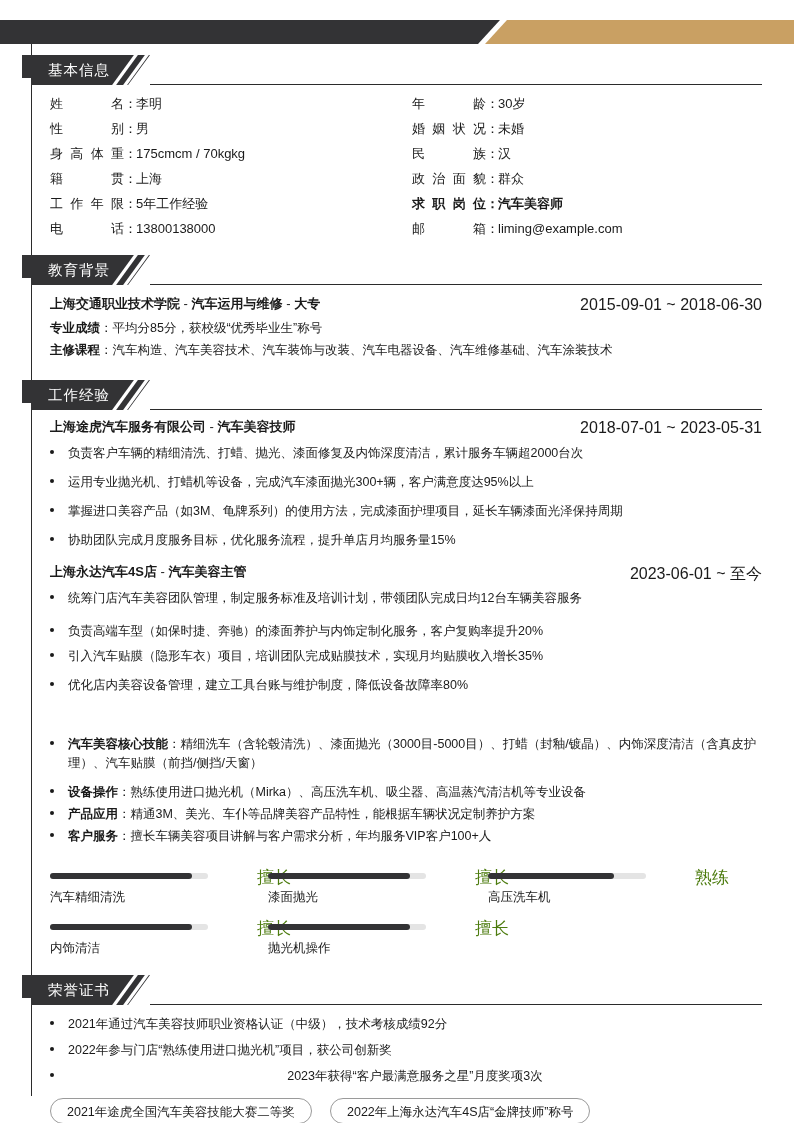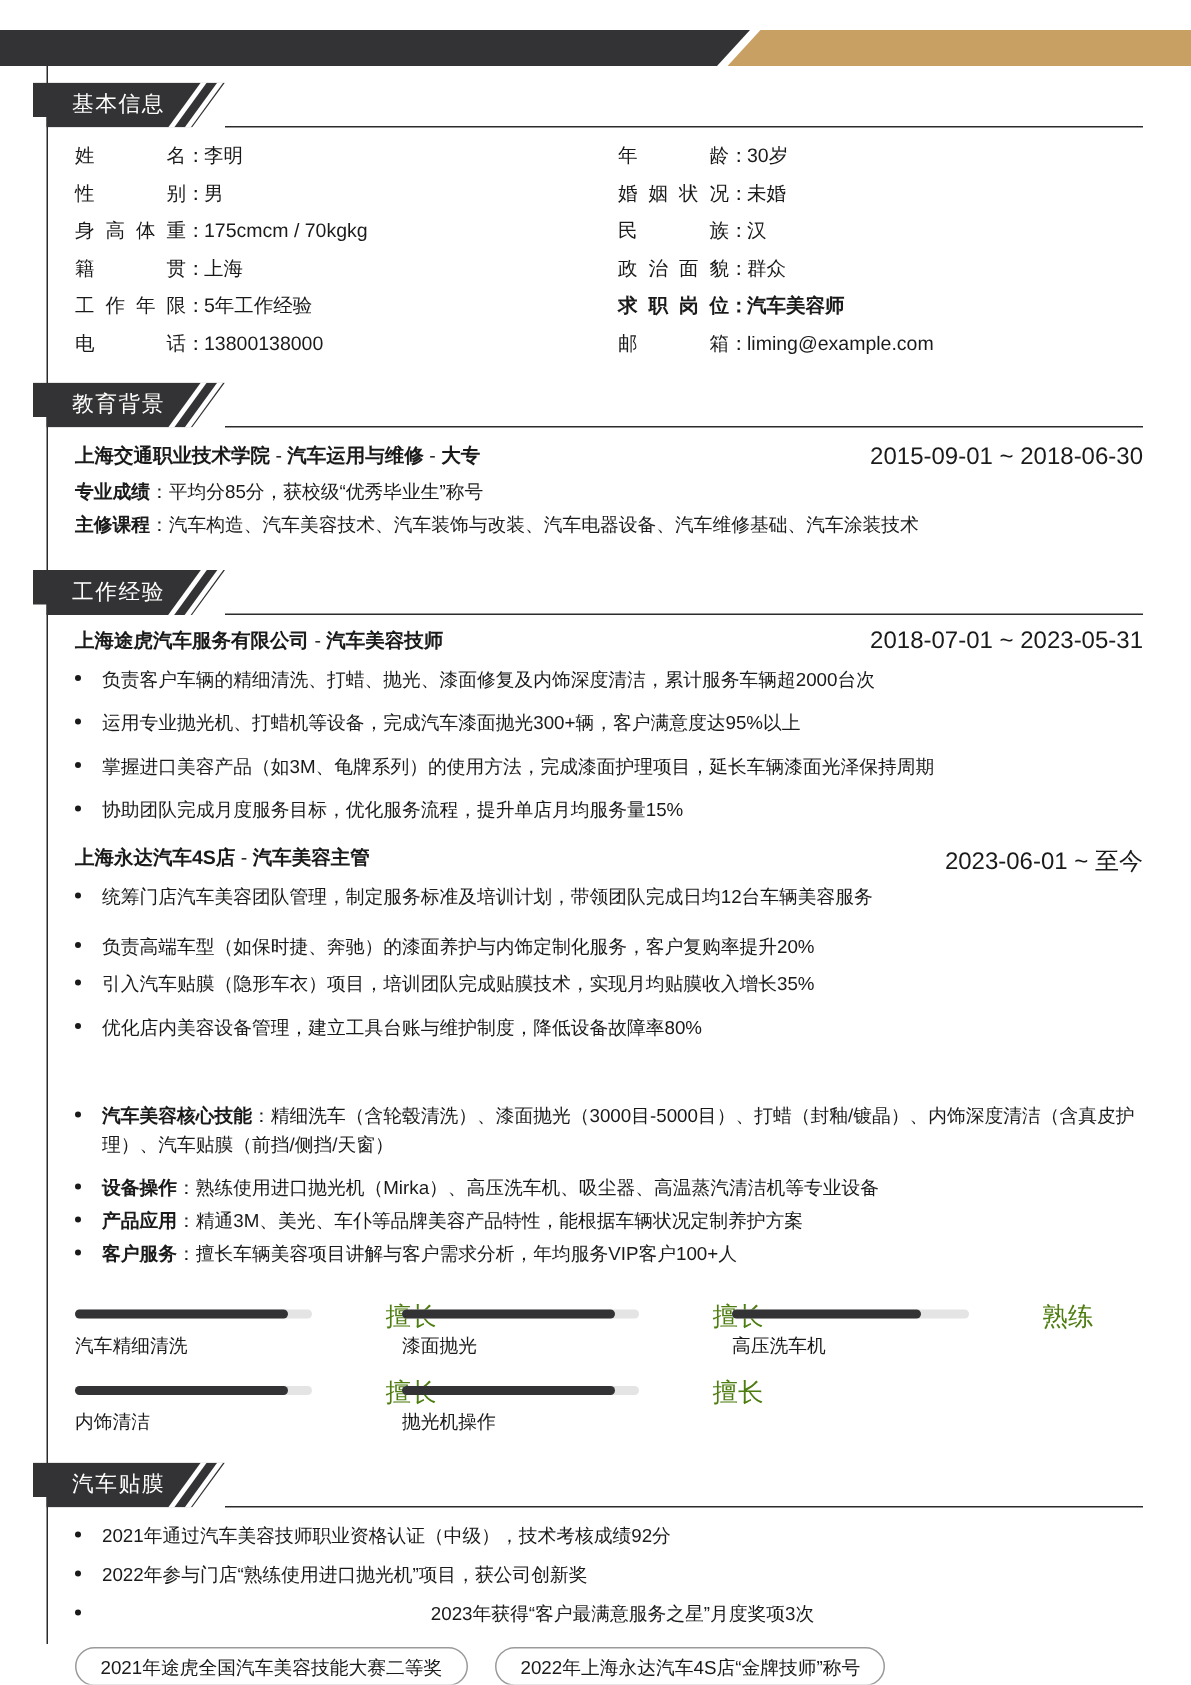--- a/index.html
+++ b/index.html
@@ -431,21 +431,21 @@
       <div class="skill-level">擅长</div>
       <div class="skill-name">抛光机操作</div>
     </div>
   </div>
 
   <div class="section" style="top:975px;">
     <div class="sec-head">
       <div class="sec-head-bg"></div>
       <div class="slash s1"></div>
       <div class="slash s2"></div>
-      <div class="sec-head-title">汽车贴膜</div>
+      <div class="sec-head-title">荣誉证书</div>
       <div class="sec-rule"></div>
     </div>
   </div>
 
   <div class="sec-body" style="top:1015px;">
     <div class="bullet-item" style="top:0px;">
       <span class="dot"></span>
       <span class="btext">2021年通过汽车美容技师职业资格认证（中级），技术考核成绩92分</span>
     </div>
     <div class="bullet-item" style="top:26px;">

